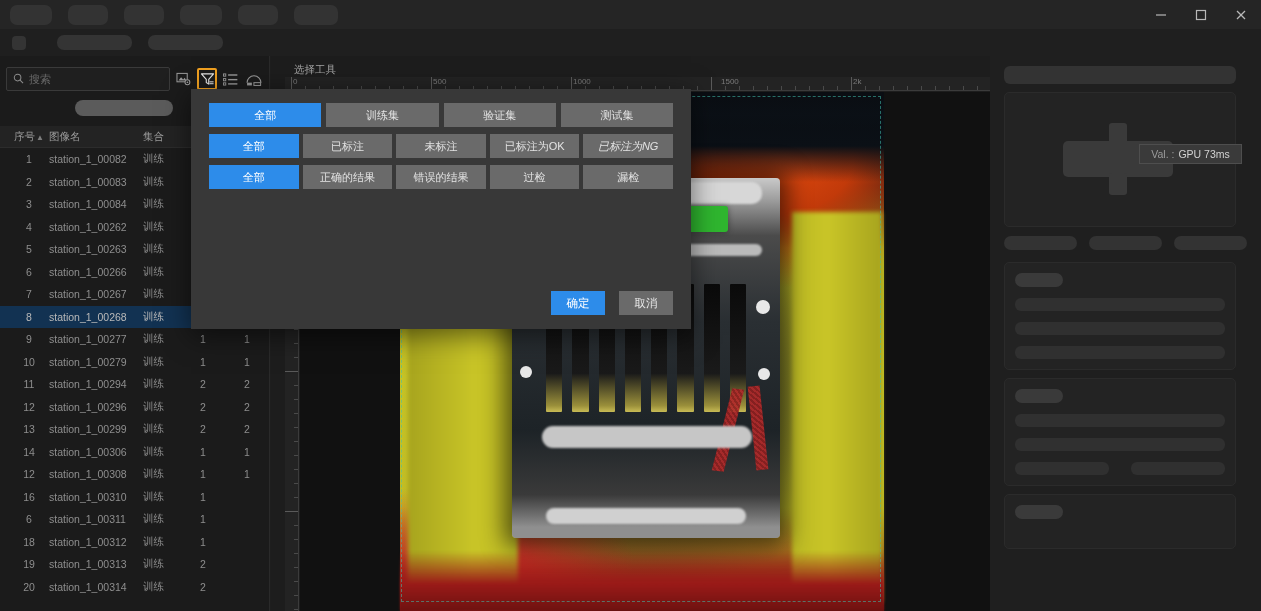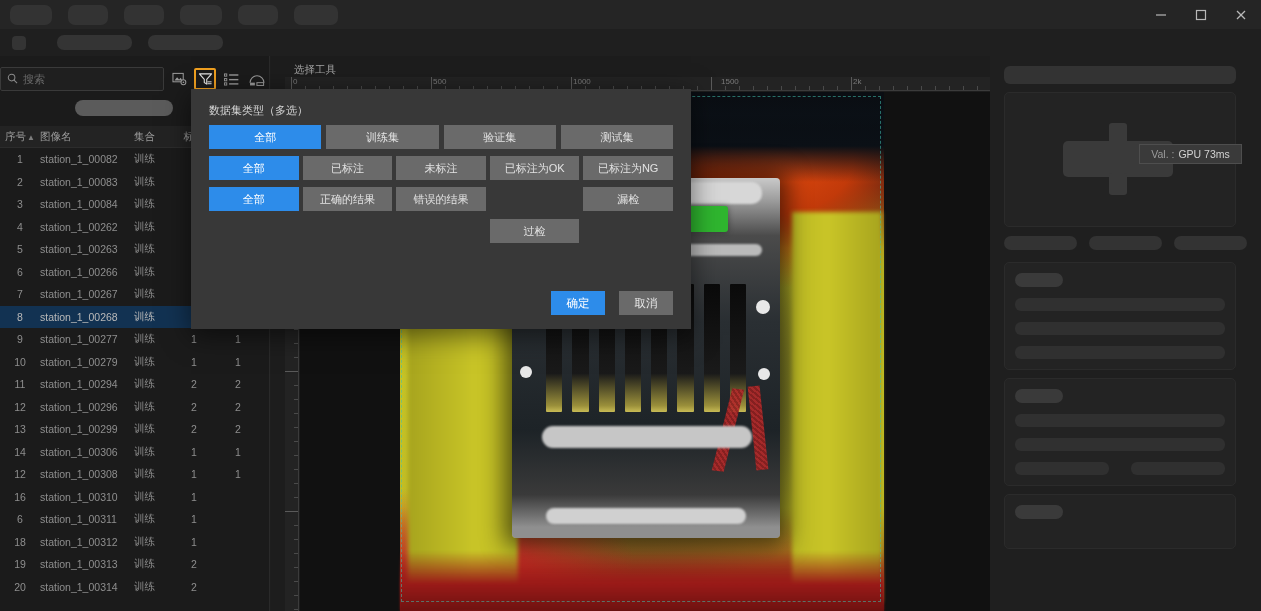--- a/index.html
+++ b/index.html
@@ -36,21 +36,21 @@
   .subbar .bar1 { position: absolute; left: 57px; top: 6px; width: 75px; height: 15px; border-radius: 7px; background: #343434; }
   .subbar .bar2 { position: absolute; left: 148px; top: 6px; width: 75px; height: 15px; border-radius: 7px; background: #343434; }
 
   
   .left-panel {
     position: absolute; left: 0; top: 56px; width: 270px; height: 555px;
     background: #1b1b1b; border-right: 1px solid #2a2a2a;
   }
   .search-row {
     position: absolute; left: 0; top: 8px; width: 270px; height: 30px;
-    display: flex; align-items: center; padding: 0 0;
+    display: flex; align-items: center; padding: 0 6px;
   }
   .search-box {
     flex: 0 0 auto; width: 164px; height: 24px;
     background: #1f1f1f; border: 1px solid #3a3a3a; border-radius: 2px;
     display: flex; align-items: center; padding: 0 6px; gap: 5px;
   }
   .search-box .ph { font-size: 11px; color: #6a6a6a; }
   .icon-btn {
     width: 22px; height: 22px; display: flex; align-items: center; justify-content: center;
     color: #9a9a9a; margin-left: 4px; border-radius: 2px;
@@ -70,21 +70,21 @@
     display: flex; height: 22px; align-items: center;
     background: #232323; border-bottom: 1px solid #2c2c2c;
     font-size: 10.5px; color: #9b9b9b;
   }
   .tbl-body { height: 519px; overflow: hidden; }
   .tbl-row {
     display: flex; height: 22.5px; align-items: center;
     font-size: 10.5px; color: #8e8e8e;
   }
   .tbl-row.sel { background: #123252; color: #b9b9b9; }
-  .c-idx  { width: 40px; text-align: center; flex: 0 0 40px; }
+  .c-idx  { width: 40px; text-align: center; flex: 0 0 40px; margin-left: 9px; }
   .c-name { width: 94px; flex: 0 0 94px; }
   .c-set  { width: 38px; flex: 0 0 38px; }
   .c-mark { width: 44px; flex: 0 0 44px; text-align: center; }
   .c-extra{ width: 44px; flex: 0 0 44px; text-align: center; }
   .sort-caret { font-size: 8px; margin-left: 1px; color: #7d7d7d; }
 
   
   .main {
     position: absolute; left: 271px; top: 56px; width: 719px; height: 555px;
     background: #1d1d1d;
@@ -614,43 +614,42 @@
 
     <div class="sk-card" style="margin-top:8px; padding:10px; height:55px;">
       <div class="sk-label"></div>
     </div>
   </div>
 
   <div id="dialog" style="position:absolute; left:191px; top:89px; width:500px; height:240px;
               background:#383838; box-shadow:0 6px 26px rgba(0,0,0,.55); z-index:40;">
     <div id="dlg-sections" style="padding:14px 18px 0 18px;">
         <div style="margin-bottom: 7px;">
-          <div style="font-size: 11px; color: rgb(214, 214, 214); margin-bottom: 7px;">数据集类型（多选）</div>
           <div style="display: flex; gap: 5px;">
             <div style="flex: 1 1 0%; height: 24px; display: flex; align-items: center; justify-content: center; font-size: 11px; cursor: pointer; background: rgb(45, 140, 234); color: rgb(255, 255, 255);">全部</div>
             <div style="flex: 1 1 0%; height: 24px; display: flex; align-items: center; justify-content: center; font-size: 11px; cursor: pointer; background: rgb(106, 106, 106); color: rgb(227, 227, 227);">训练集</div>
             <div style="flex: 1 1 0%; height: 24px; display: flex; align-items: center; justify-content: center; font-size: 11px; cursor: pointer; background: rgb(106, 106, 106); color: rgb(227, 227, 227);">验证集</div>
             <div style="flex: 1 1 0%; height: 24px; display: flex; align-items: center; justify-content: center; font-size: 11px; cursor: pointer; background: rgb(106, 106, 106); color: rgb(227, 227, 227);">测试集</div>
           </div>
         </div>
         <div style="margin-bottom: 7px;">
           <div style="display: flex; gap: 4px;">
             <div style="flex: 1 1 0%; height: 24px; display: flex; align-items: center; justify-content: center; font-size: 11px; cursor: pointer; background: rgb(45, 140, 234); color: rgb(255, 255, 255);">全部</div>
             <div style="flex: 1 1 0%; height: 24px; display: flex; align-items: center; justify-content: center; font-size: 11px; cursor: pointer; background: rgb(106, 106, 106); color: rgb(227, 227, 227);">已标注</div>
             <div style="flex: 1 1 0%; height: 24px; display: flex; align-items: center; justify-content: center; font-size: 11px; cursor: pointer; background: rgb(106, 106, 106); color: rgb(227, 227, 227);">未标注</div>
             <div style="flex: 1 1 0%; height: 24px; display: flex; align-items: center; justify-content: center; font-size: 11px; cursor: pointer; background: rgb(106, 106, 106); color: rgb(227, 227, 227);">已标注为OK</div>
-            <div style="flex: 1 1 0%; height: 24px; display: flex; align-items: center; justify-content: center; font-size: 11px; cursor: pointer; background: rgb(106, 106, 106); color: rgb(227, 227, 227);">已标注为NG</div>
+            <div style="flex: 1 1 0%; height: 24px; display: flex; align-items: center; justify-content: center; font-size: 11px; cursor: pointer; background: rgb(106, 106, 106); color: rgb(227, 227, 227); font-style: italic;">已标注为NG</div>
           </div>
         </div>
         <div style="margin-bottom: 7px;">
           <div style="display: flex; gap: 4px;">
             <div style="flex: 1 1 0%; height: 24px; display: flex; align-items: center; justify-content: center; font-size: 11px; cursor: pointer; background: rgb(45, 140, 234); color: rgb(255, 255, 255);">全部</div>
             <div style="flex: 1 1 0%; height: 24px; display: flex; align-items: center; justify-content: center; font-size: 11px; cursor: pointer; background: rgb(106, 106, 106); color: rgb(227, 227, 227);">正确的结果</div>
             <div style="flex: 1 1 0%; height: 24px; display: flex; align-items: center; justify-content: center; font-size: 11px; cursor: pointer; background: rgb(106, 106, 106); color: rgb(227, 227, 227);">错误的结果</div>
-            <div style="flex: 1 1 0%; height: 24px; display: flex; align-items: center; justify-content: center; font-size: 11px; cursor: pointer; background: rgb(106, 106, 106); color: rgb(227, 227, 227); margin-top: 32px;">过检</div>
+            <div style="flex: 1 1 0%; height: 24px; display: flex; align-items: center; justify-content: center; font-size: 11px; cursor: pointer; background: rgb(106, 106, 106); color: rgb(227, 227, 227);">过检</div>
             <div style="flex: 1 1 0%; height: 24px; display: flex; align-items: center; justify-content: center; font-size: 11px; cursor: pointer; background: rgb(106, 106, 106); color: rgb(227, 227, 227);">漏检</div>
           </div>
         </div>
       </div>
     <div style="position:absolute; right:18px; bottom:14px; display:flex; gap:14px;">
       <button style="width:54px; height:24px; border:0; background:#2d8cea; color:#fff; font-size:11.5px;
                font-family:'Liberation Sans',sans-serif; cursor:pointer;">确定</button>
       <button style="width:54px; height:24px; border:0; background:#6a6a6a; color:#e8e8e8; font-size:11.5px;
                font-family:'Liberation Sans',sans-serif; cursor:pointer;">取消</button>
     </div>

